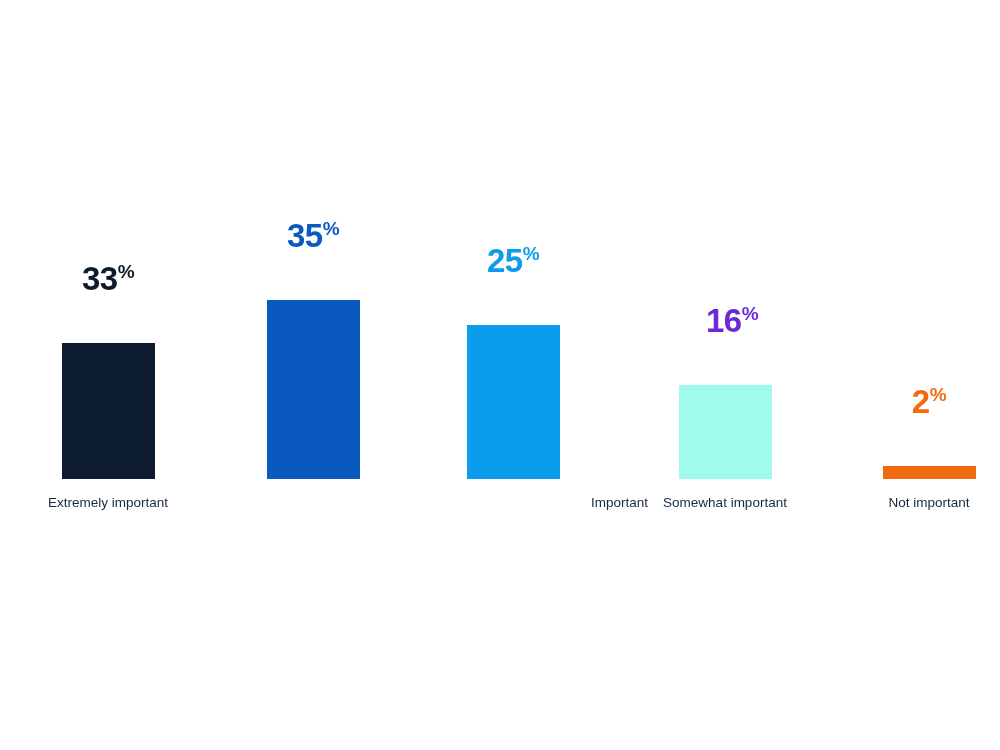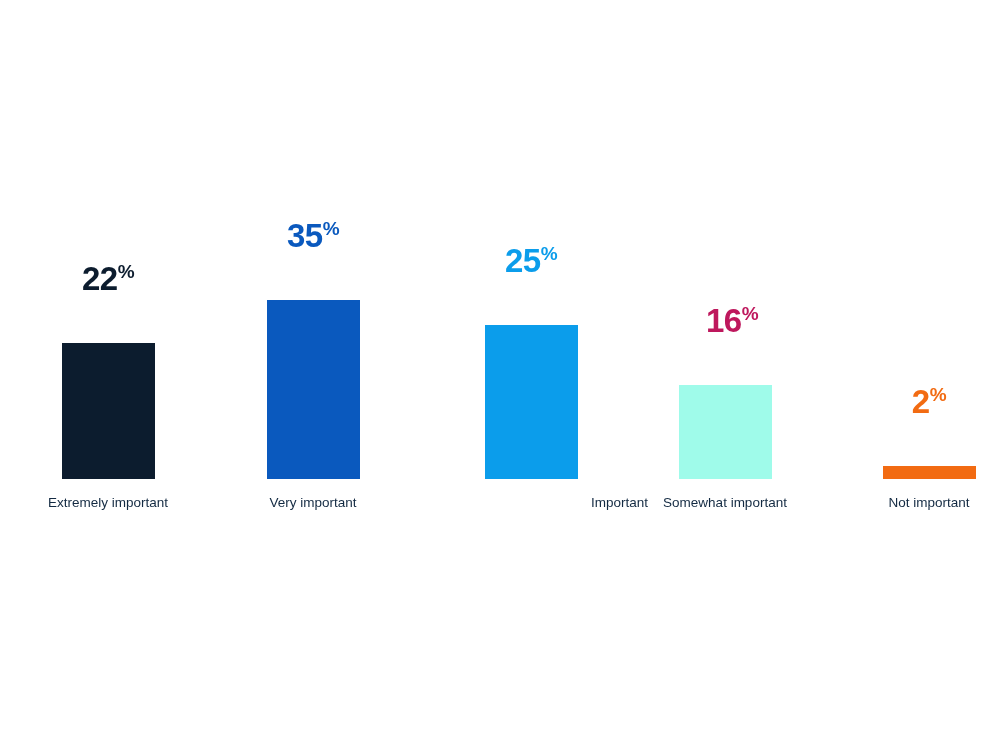--- a/index.html
+++ b/index.html
@@ -76,44 +76,43 @@
   }
 </style>
 </head>
 <body>
 
 <div id="chart-root">
   <div class="plot-area">
 
     <div class="bar-group" style="left:15px;">
       <div class="value-label" style="color:#0C1C2E;">
-        <span>22</span><span class="pct">%</span>
+        <span>33</span><span class="pct">%</span>
       </div>
       <div class="bar" style="height:136px;background:#0C1C2E;"></div>
     </div>
     <div class="cat-label" style="left:-22px;">Extremely important</div>
 
     <div class="bar-group" style="left:220px;">
       <div class="value-label" style="color:#0A59BE;">
         <span>35</span><span class="pct">%</span>
       </div>
       <div class="bar" style="height:215px;background:#0A59BE;"></div>
     </div>
-    <div class="cat-label" style="left:183px;">Very important</div>
 
-    <div class="bar-group" style="left:438px;">
+    <div class="bar-group" style="left:420px;">
       <div class="value-label" style="color:#0B9DEB;">
         <span>25</span><span class="pct">%</span>
       </div>
       <div class="bar" style="height:154px;background:#0B9DEB;"></div>
     </div>
     <div class="cat-label" style="left:388px;text-align:right;">Important</div>
 
     <div class="bar-group" style="left:632px;">
-      <div class="value-label" style="color:#be185d;margin-left:14px;">
+      <div class="value-label" style="color:#6d28d9;margin-left:14px;">
         <span>16</span><span class="pct">%</span>
       </div>
       <div class="bar" style="height:94px;background:#9FFBEA;"></div>
     </div>
     <div class="cat-label" style="left:595px;margin-top:44px;">Somewhat important</div>
 
     <div class="bar-group" style="left:836px;">
       <div class="value-label" style="color:#F26B12;">
         <span>2</span><span class="pct">%</span>
       </div>

